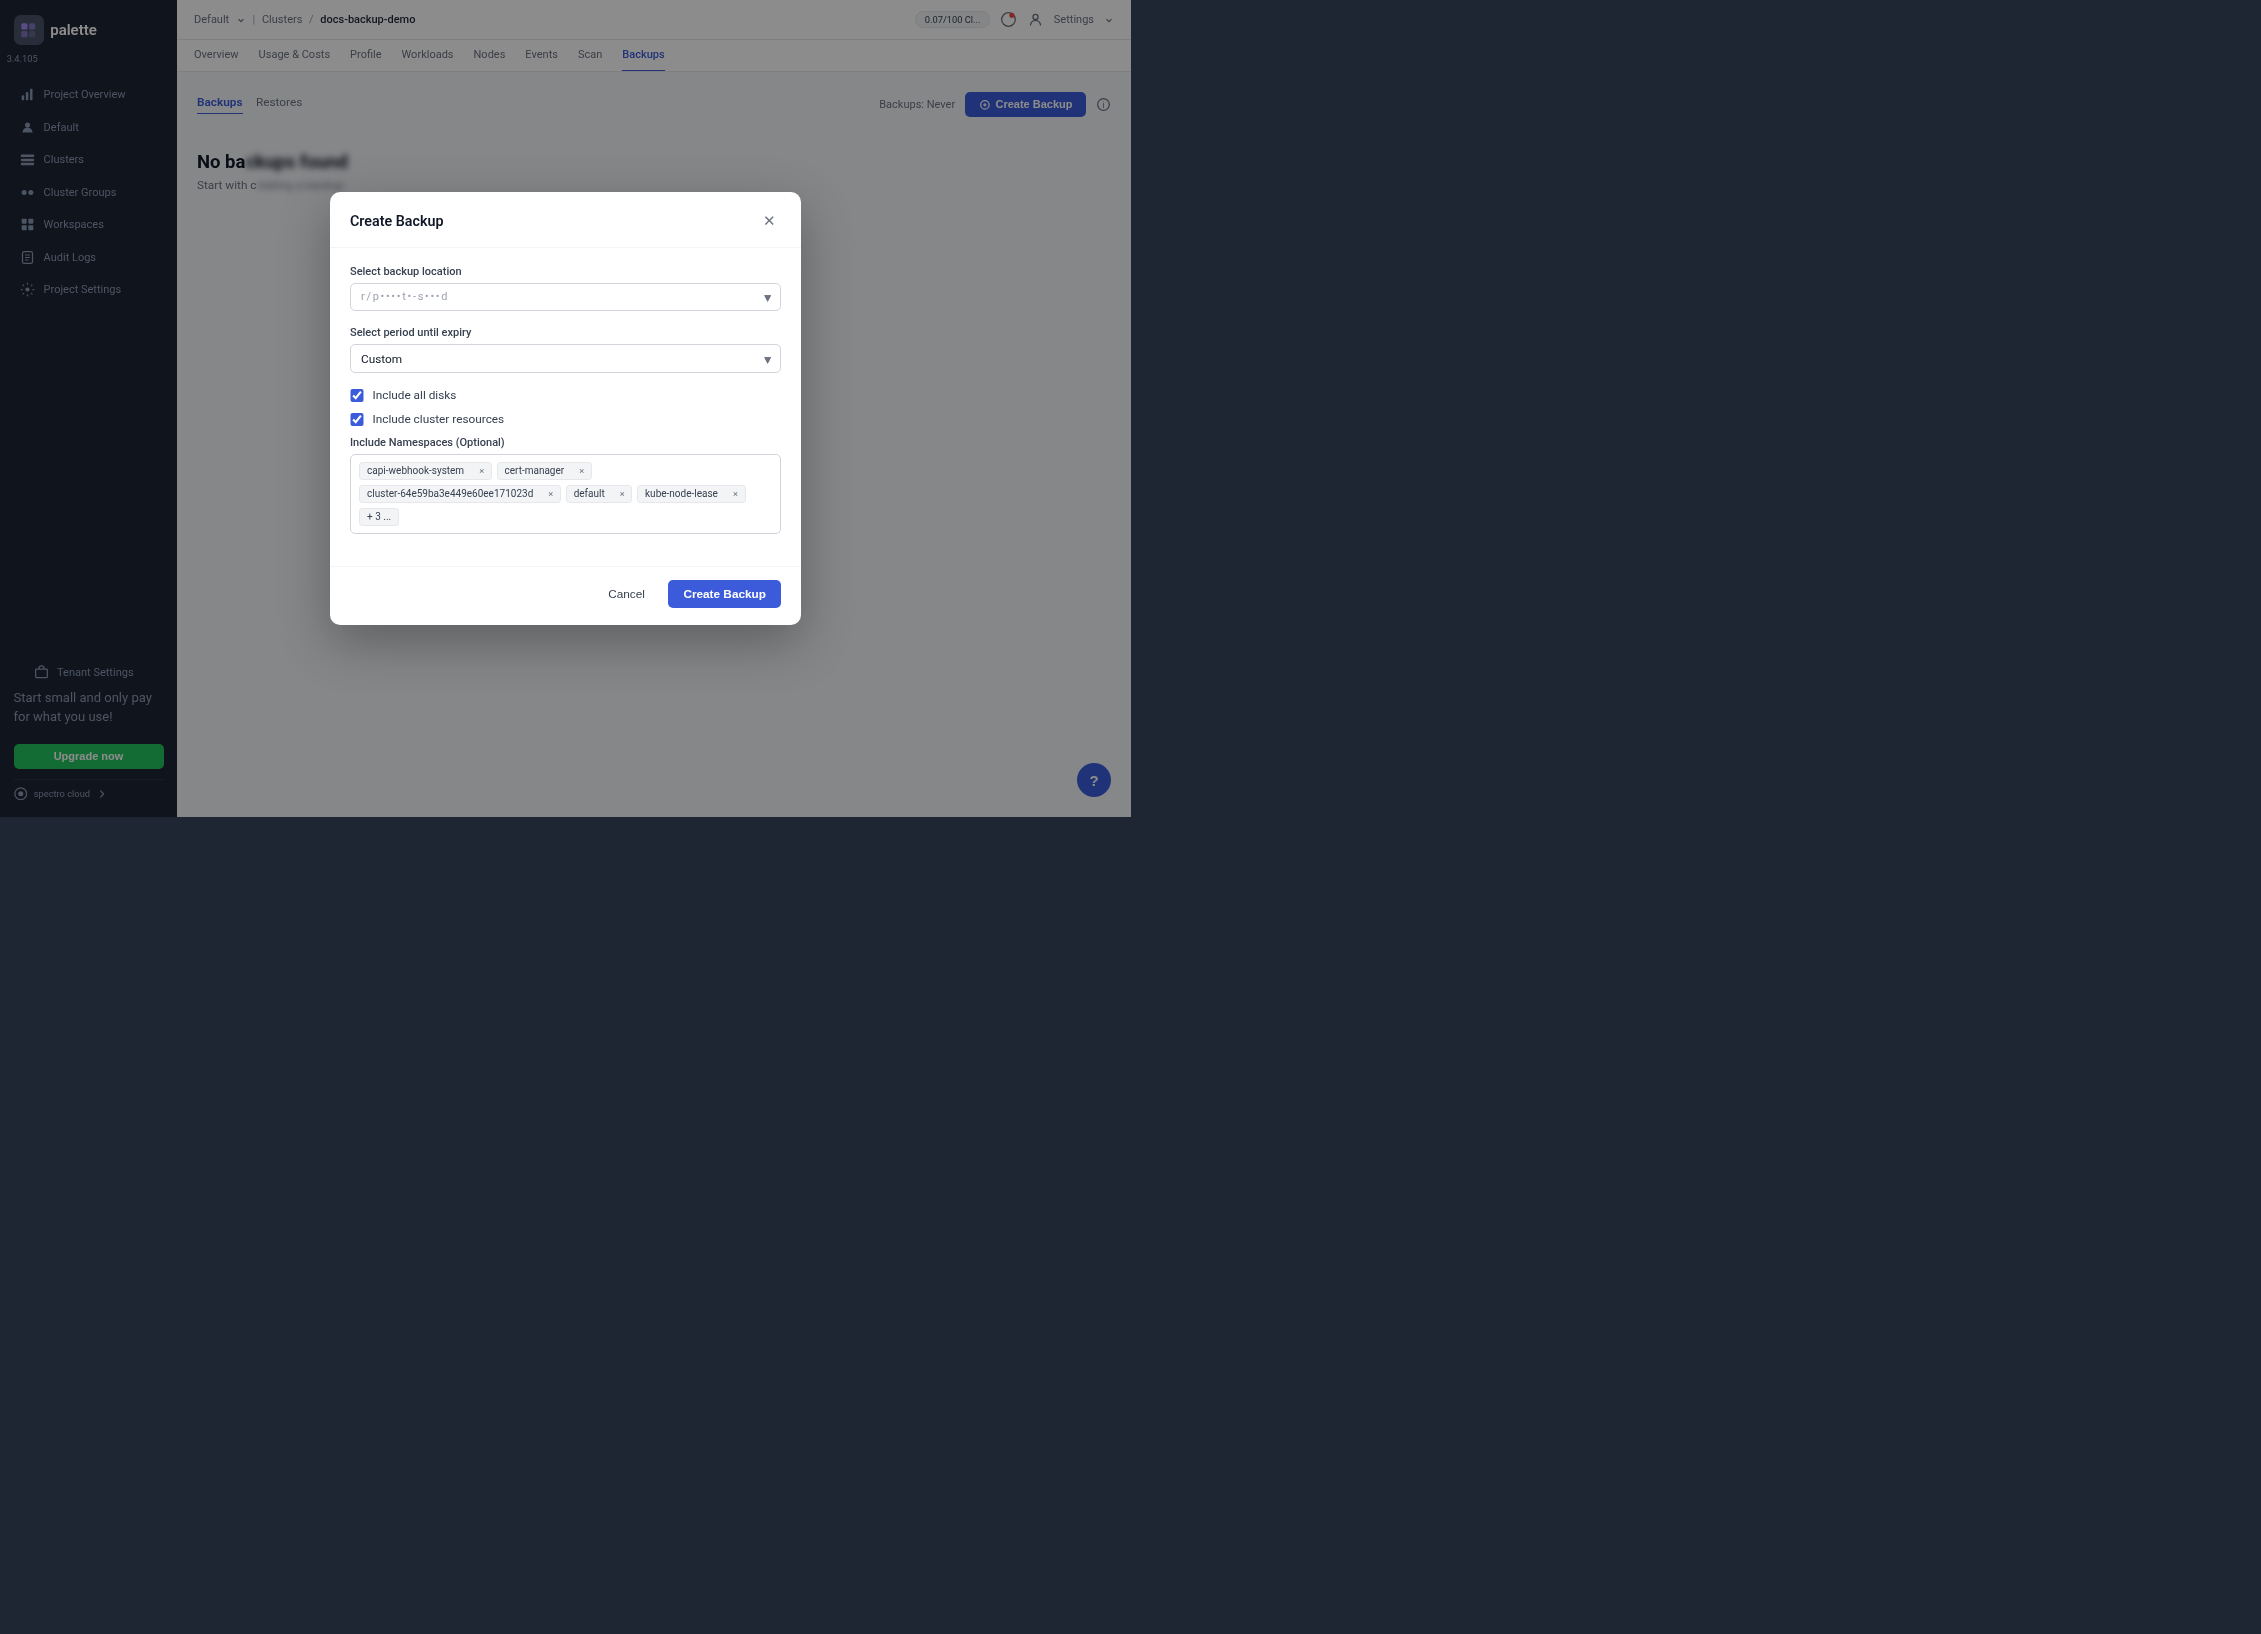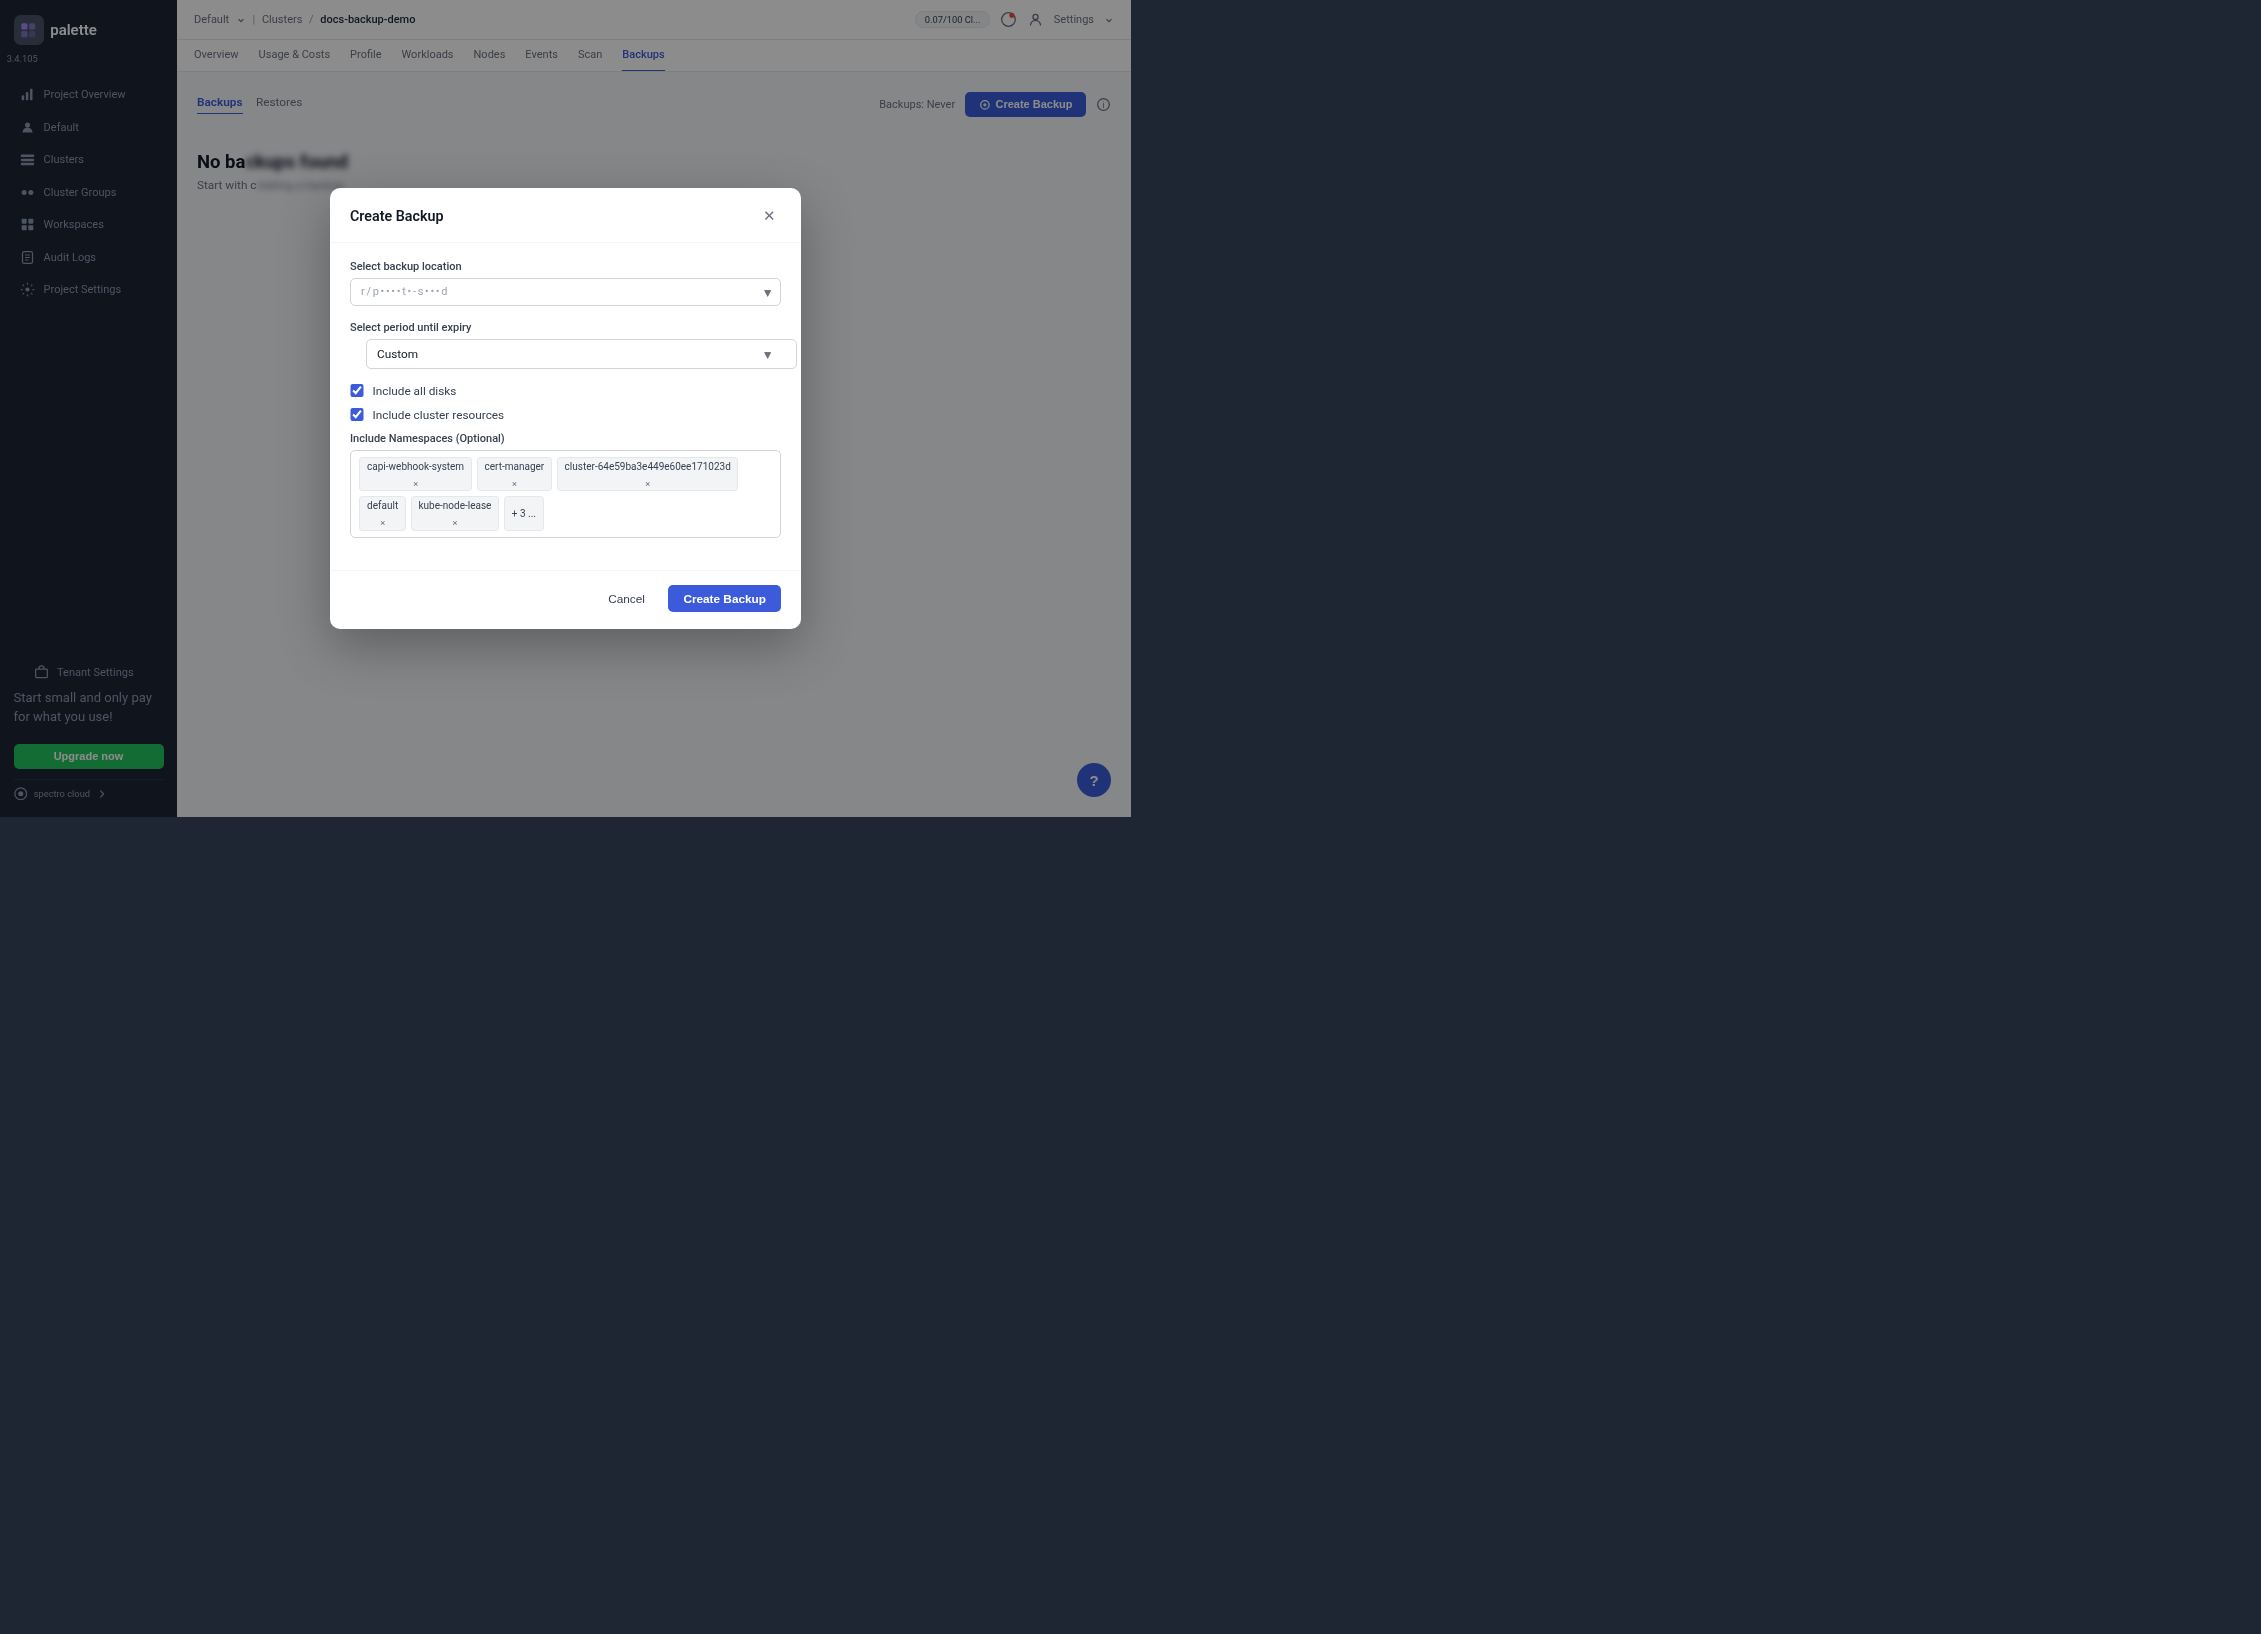--- a/index.html
+++ b/index.html
@@ -306,21 +306,21 @@
       border-radius: 5px;
       padding: 6.7px 27px 6.7px 10px;
       font-size: 11.8px;
       color: #9ca3af;
       background: #fff;
       cursor: pointer;
       display: flex;
       align-items: center;
       justify-content: space-between;
     }
-    .select-display.has-value { color: #111827; margin-left: 16px; }
+    .select-display.has-value { color: #111827; }
     .hours-input {
       width: 67px;
       border: 0.8px solid #d1d5db;
       border-radius: 5px;
       padding: 6.7px 10px;
       font-size: 11.8px;
       color: #111827;
       outline: none;
       background: #fff;
     }
@@ -348,28 +348,27 @@
       min-height: 76px;
       display: flex;
       flex-wrap: wrap;
       gap: 5px;
       align-content: flex-start;
       background: #fff;
     }
     .tag {
       display: inline-flex;
       align-items: center;
-      gap: 7px;
+      gap: 15px;
       background: #f3f4f6;
       border: 0.8px solid #e5e7eb;
       border-radius: 3.4px;
       padding: 2.5px 6.7px;
       font-size: 10px;
       color: #374151;
-      flex-direction: column;
     }
     .tag-close {
       cursor: pointer;
       color: #6b7280;
       font-size: 9.3px;
       line-height: 1;
     }
     .more-tag {
       display: inline-flex;
       align-items: center;

